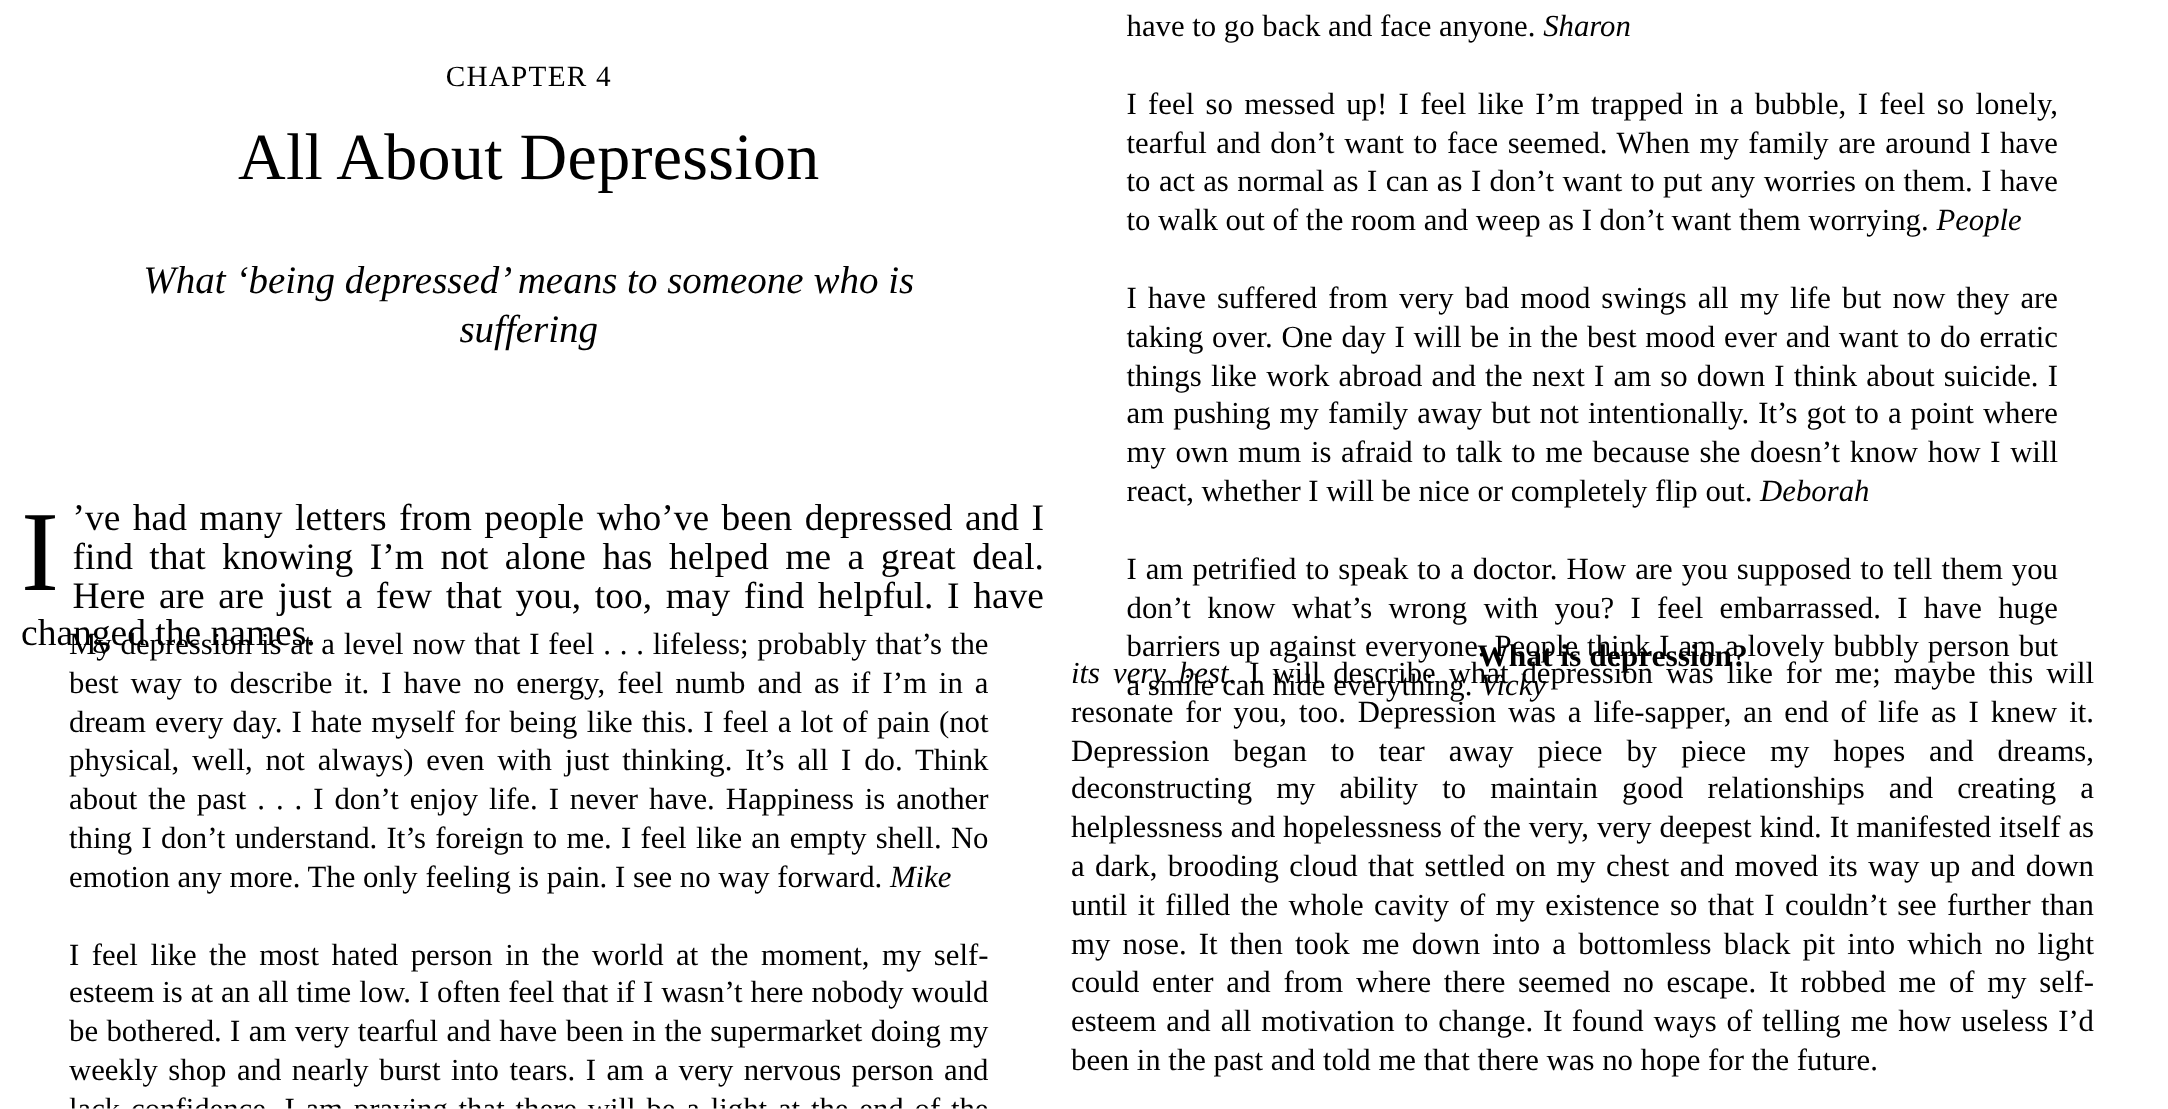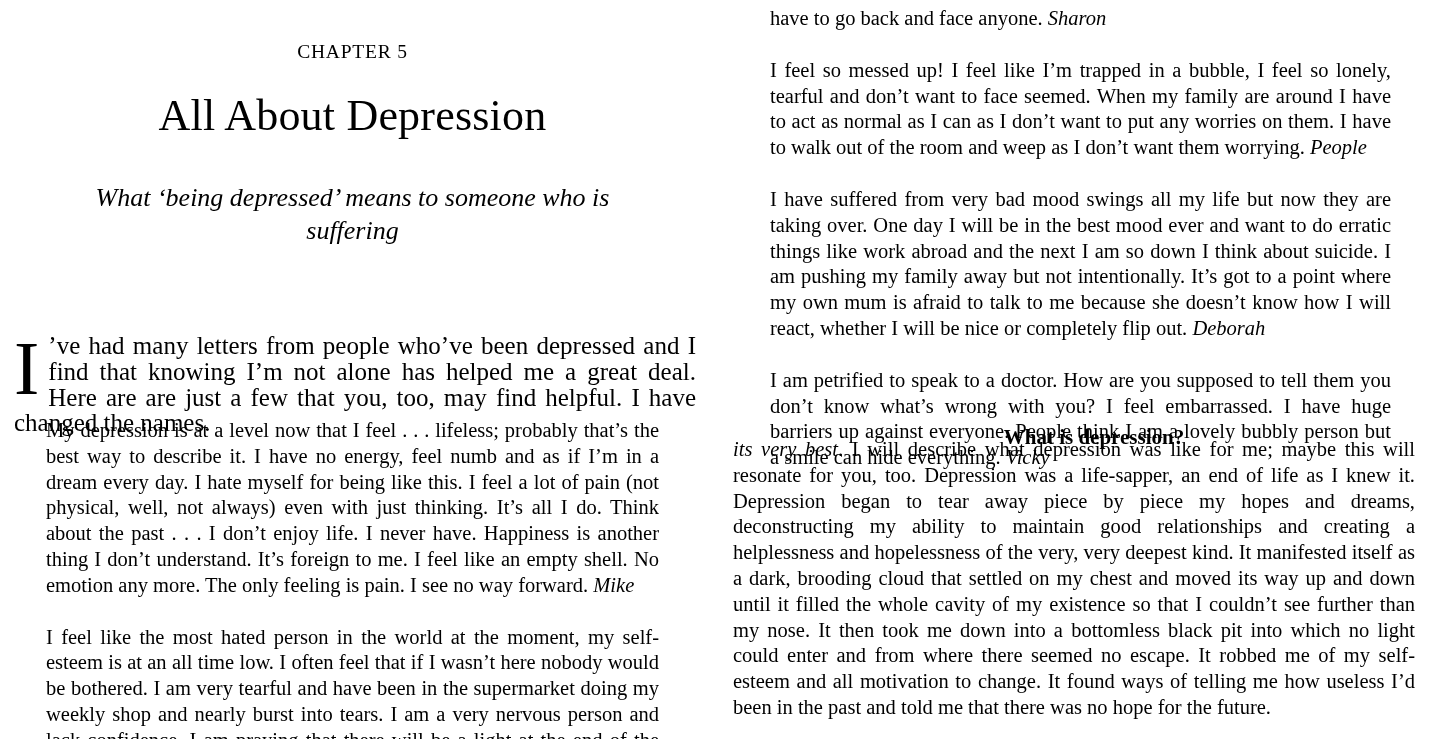--- a/index.html
+++ b/index.html
@@ -21,41 +21,41 @@
     height: 739px;
     background: #ffffff;
   }
 
   
   .column {
     position: absolute;
     top: 0;
   }
   .column-left  { left: 0px;   width: 722px; height: 739px; }
-  .column-right { left: 701px; width: 722px; height: 732px; text-decoration: underline; }
+  .column-right { left: 682px; width: 722px; height: 732px; text-decoration: underline; }
 
   
   .chapter-header {
     position: absolute;
     left: 0;
     top: 40px;
     width: 705px;
     text-align: center;
   }
   .chapter-label {
     font-size: 19.5px;
     letter-spacing: 0.8px;
     line-height: 1.2;
     margin: 0;
   }
   .chapter-title {
     font-size: 44px;
     font-weight: normal;
     line-height: 1.1;
-    margin: 29px 0 0 0;
+    margin: 18px 0 0 0;
     letter-spacing: 0.2px;
   }
   .chapter-subtitle {
     font-style: italic;
     font-size: 26px;
     line-height: 1.28;
     margin: 40px auto 0 auto;
     width: 580px;
   }
 
@@ -138,21 +138,21 @@
   .no-justify { text-align: left; }
 </style>
 </head>
 <body>
 
 <div class="page">
 
   <div class="column column-left">
 
     <div class="chapter-header">
-      <p class="chapter-label">CHAPTER 5</p>
+      <p class="chapter-label">CHAPTER 4</p>
       <h1 class="chapter-title">All About Depression</h1>
       <p class="chapter-subtitle">What ‘being depressed’ means to someone who is suffering</p>
     </div>
 
     <div class="intro-block">
       <span class="dropcap">I</span>
       <p class="intro-text">’ve had many letters from people who’ve been depressed and I find that knowing I’m not alone has helped me a great deal. Here are are just a few that you, too, may find helpful. I have changed the names.</p>
     </div>
 
     <div class="letters-left">

